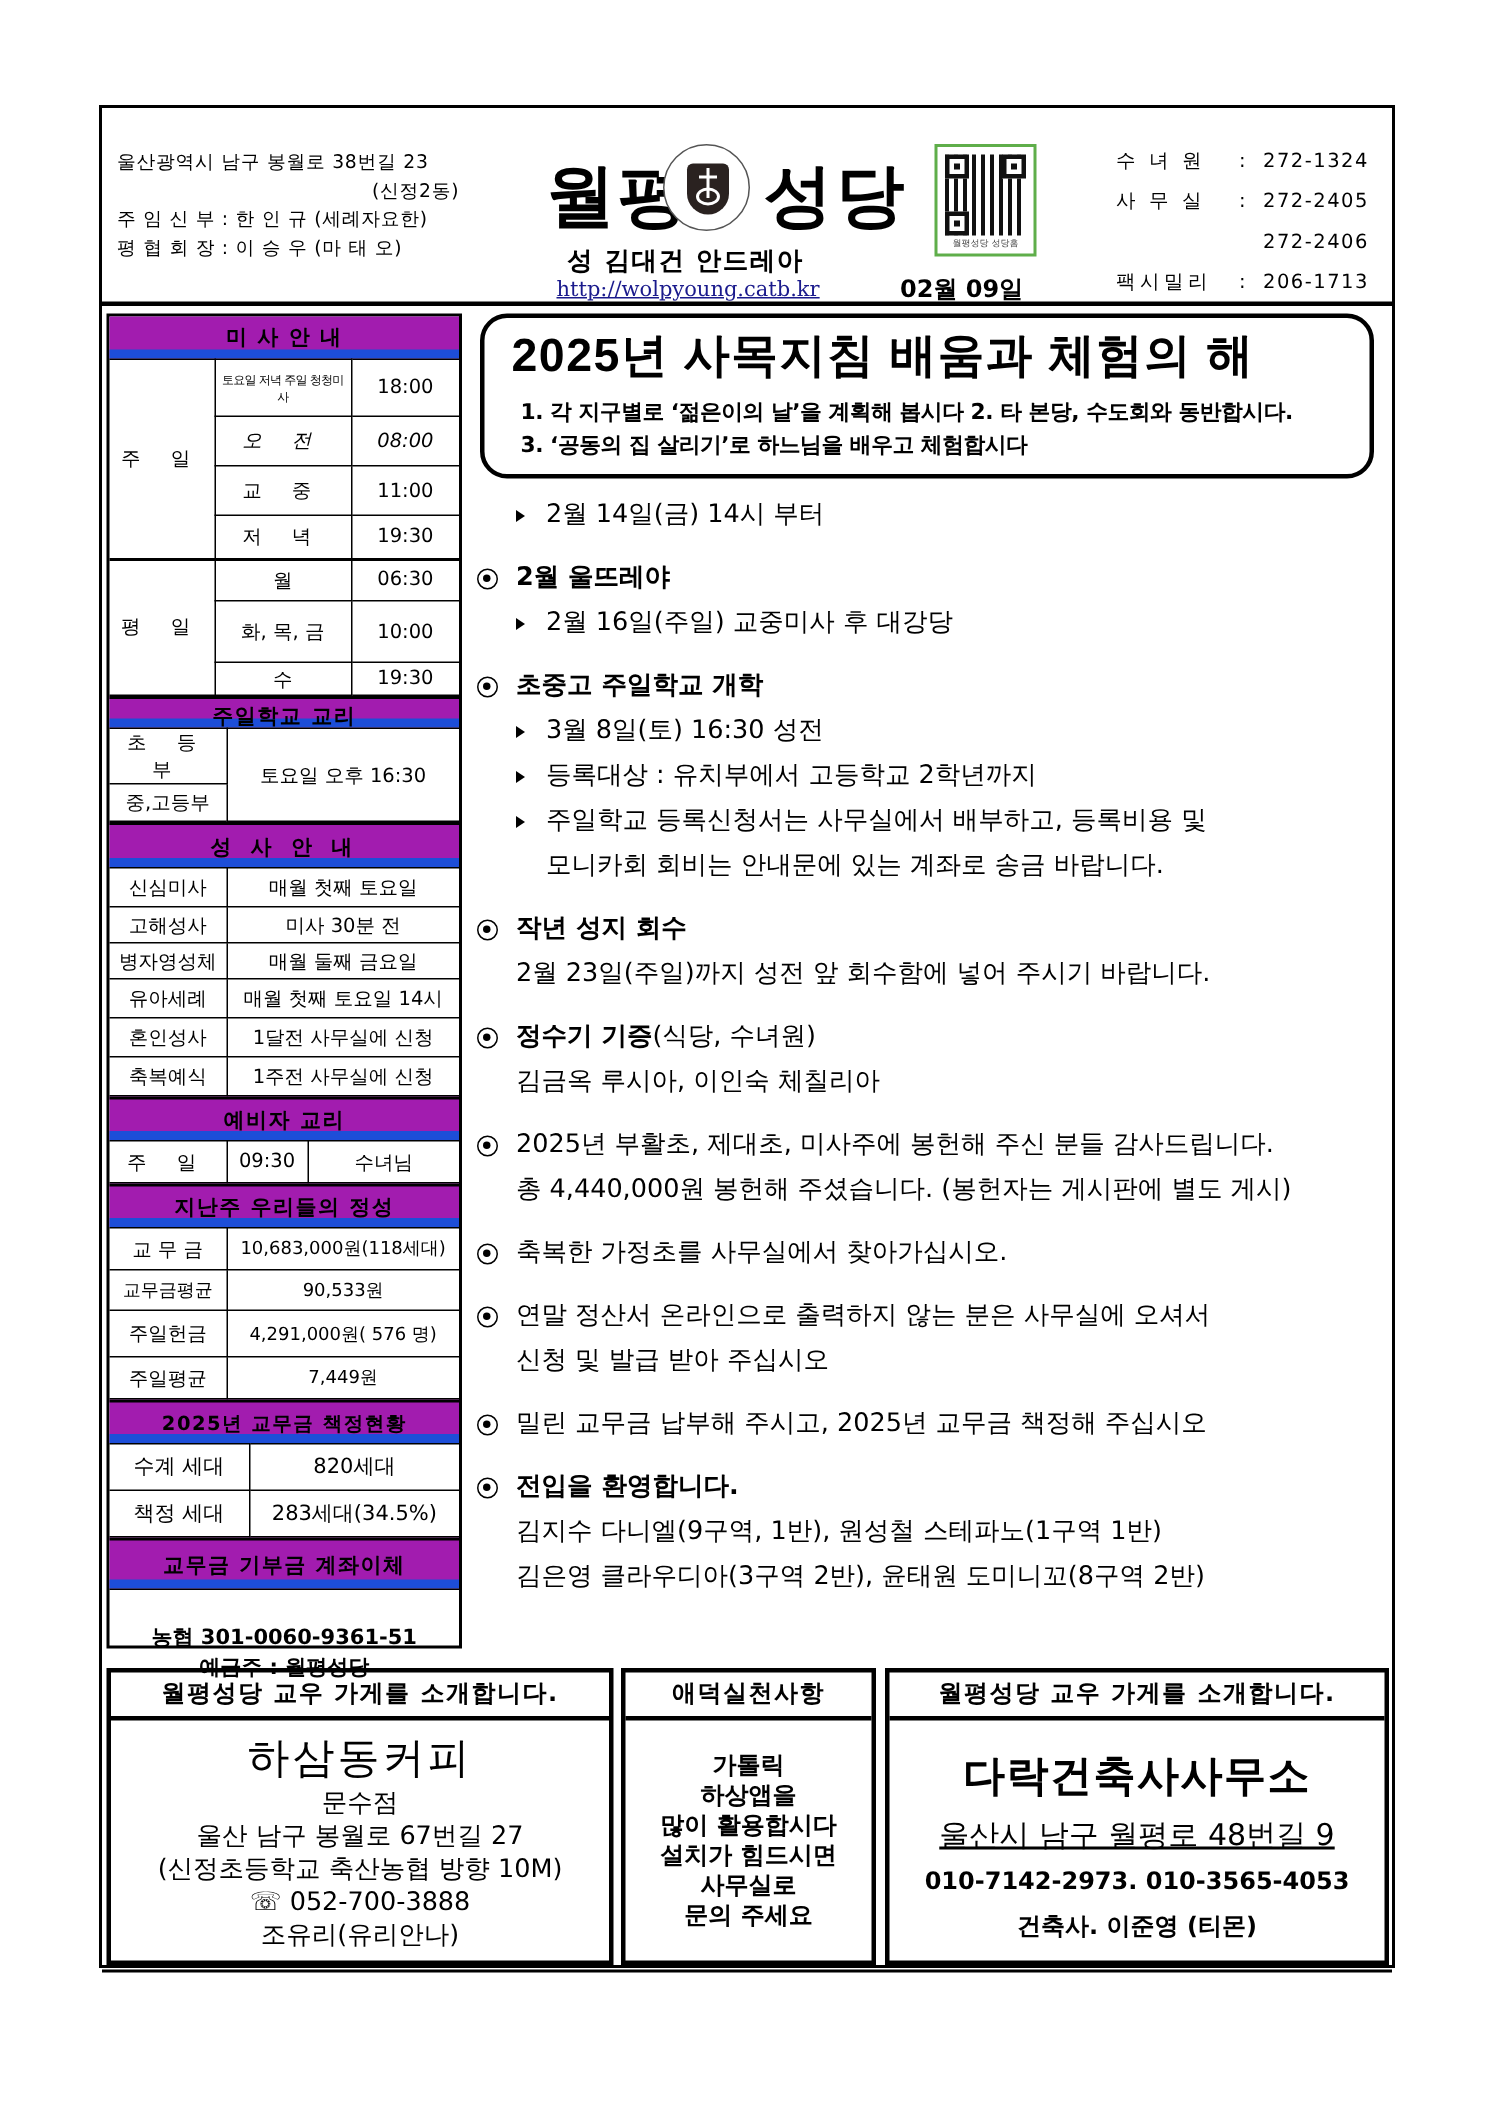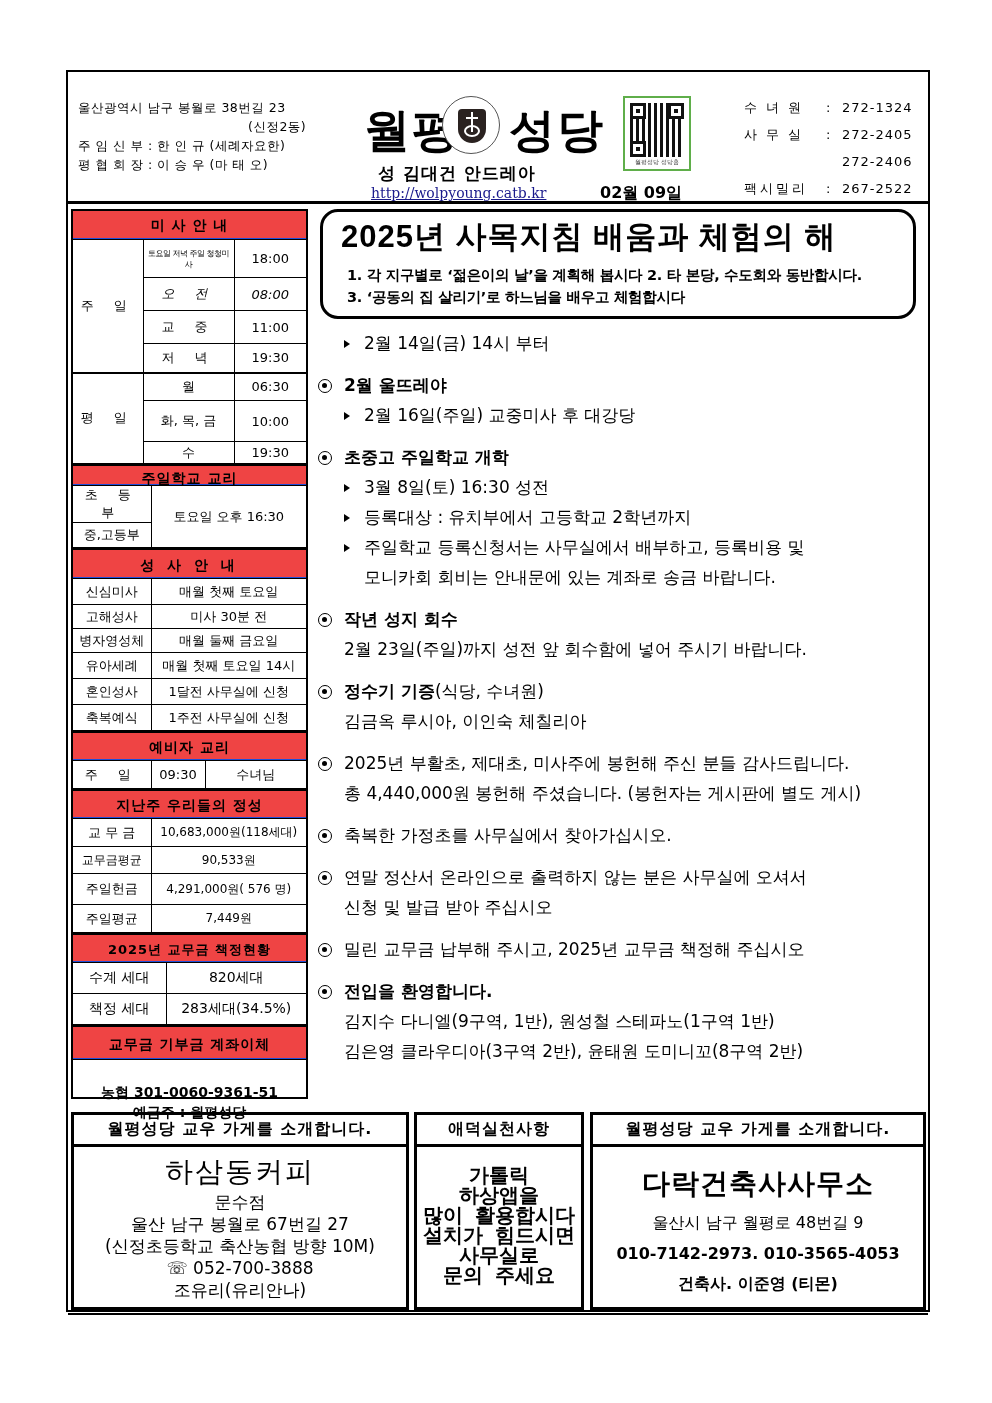--- a/index.html
+++ b/index.html
@@ -34,21 +34,21 @@
   .qr-corner { position:absolute; width: 16px; height: 16px; border: 3px solid #111; background:#fff; }
   .qr-corner::after { content:""; position:absolute; left:3px; top:3px; width:4px; height:4px; background:#111; }
   .qr-caption { position:absolute; left: 0; right: 0; bottom: 2px; font-size: 6px; text-align: center; color:#444; }
   .contacts { position: absolute; left: 676px; top: 22px; font-size: 13px; line-height: 27px; letter-spacing: 1px; }
   .contacts .row { display: flex; }
   .contacts .lbl { width: 82px; letter-spacing: 9px; }
   .contacts .colon { width: 16px; }
 
   
   .sidebar { position: absolute; left: 3px; top: 137px; width: 237px; height: 890px; border: 2px solid #000; }
-  .sec-head { background: #ef4444; text-align: center; font-size: 14px; font-weight: 600; border-bottom: 1px solid #1d4ed8; letter-spacing: 1px; }
+  .sec-head { background: #a21caf; text-align: center; font-size: 14px; font-weight: 600; border-bottom: 6px solid #1d4ed8; letter-spacing: 1px; }
   .sec-head.thick-top { border-top: 2px solid #000; }
   table.grid { width: 100%; border-collapse: collapse; font-size: 13px; }
   table.grid td { border: 1px solid #000; text-align: center; vertical-align: middle; padding: 0 2px; }
   table.grid tr td:first-child { border-left: none; }
   table.grid tr td:last-child { border-right: none; }
   .tiny { font-size: 8px; letter-spacing: -0.5px; }
   .spaced { letter-spacing: 8px; }
   .bank { height: 92px; text-align: center; font-size: 14px; font-weight: 700; padding-top: 22px; line-height: 20px; border-top: 1px solid #000; }
 
   
@@ -69,24 +69,24 @@
   .gap { height: 12px; }
 
   
   .box { position: absolute; top: 1040px; height: 198px; border: 3px solid #000; }
   .box .bhead { height: 32px; border-bottom: 3px solid #000; text-align: center; font-size: 16px; font-weight: 700; line-height: 28px; letter-spacing: 1px; }
   .box1 { left: 3px; width: 338px; }
   .box2 { left: 346px; width: 170px; }
   .box3 { left: 522px; width: 336px; }
   .b1body { text-align: center; padding-top: 6px; font-size: 17px; line-height: 22px; }
   .b1body .name { font-size: 28px; line-height: 38px; font-weight: 400; letter-spacing: 2px; }
-  .b2body { text-align: center; padding-top: 20px; font-size: 20px; font-weight: 700; line-height: 20px; font-family: Liberation Mono, monospace; }
+  .b2body { text-align: center; padding-top: 20px; font-size: 16px; font-weight: 700; line-height: 20px; }
   .b3body { text-align: center; padding-top: 14px; }
   .b3body .name { font-size: 28px; font-weight: 700; line-height: 46px; letter-spacing: 1px; }
-  .b3body .addr { font-size: 16px; line-height: 32px; }
+  .b3body .addr { font-size: 20px; line-height: 32px; text-decoration: underline; }
   .b3body .phone { font-size: 16px; font-weight: 700; line-height: 30px; }
   .b3body .arch { font-size: 16px; font-weight: 700; line-height: 30px; }
 </style>
 </head>
 <body>
 
 <div class="page">
 
   <div class="header">
     <div class="hdr-left">
@@ -132,21 +132,21 @@
         <span>272-2405</span>
       </div>
       <div class="row">
         <span class="lbl"></span>
         <span class="colon"></span>
         <span>272-2406</span>
       </div>
       <div class="row">
         <span class="lbl" style="letter-spacing:3px">팩시밀리</span>
         <span class="colon">:</span>
-        <span>267-2522</span>
+        <span>206-1713</span>
       </div>
     </div>
   </div>
 
   <div class="sidebar">
     <div class="sec-head" style="height:28px;line-height:28px;">미 사 안 내</div>
     <table class="grid">
       <tbody>
           <tr style="height:38px;">
         <td rowspan="4" style="width:70px;" class="spaced">주 일</td>

